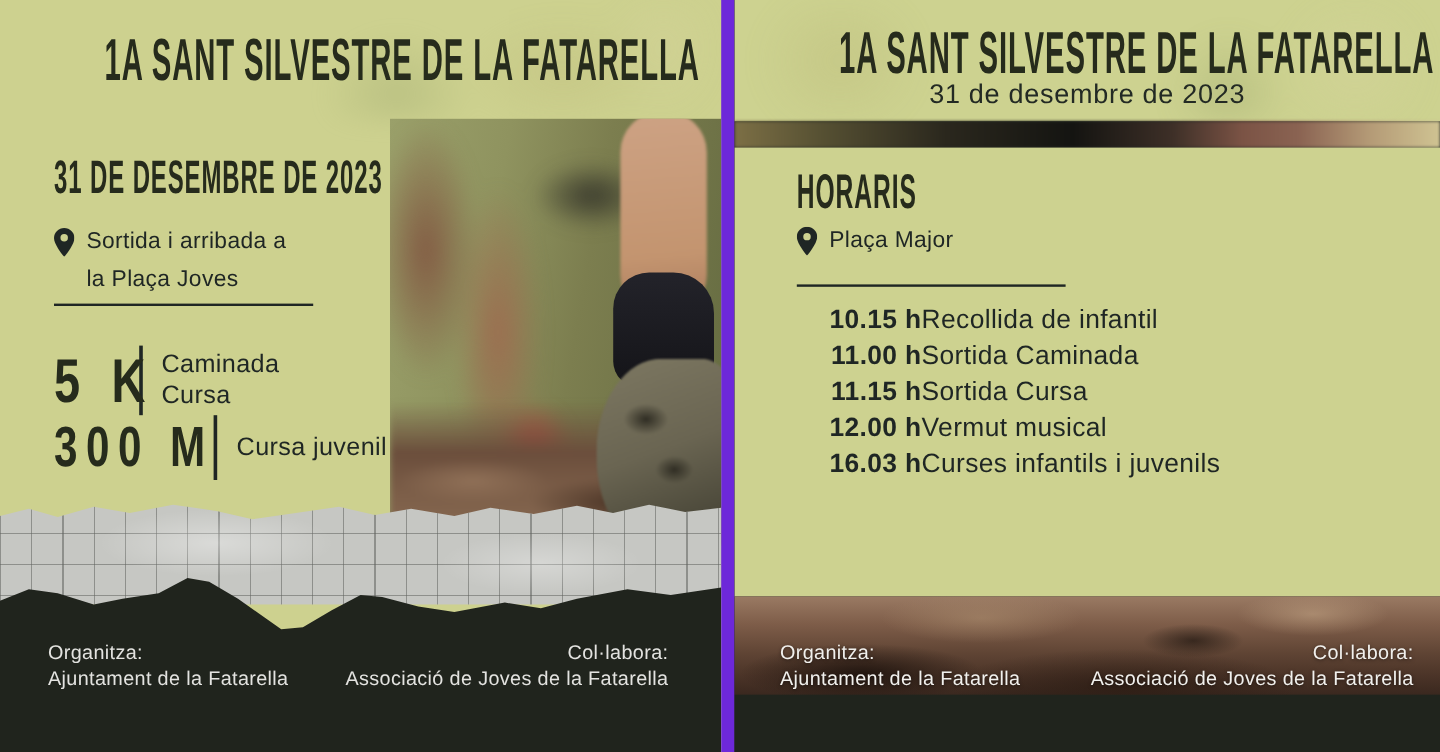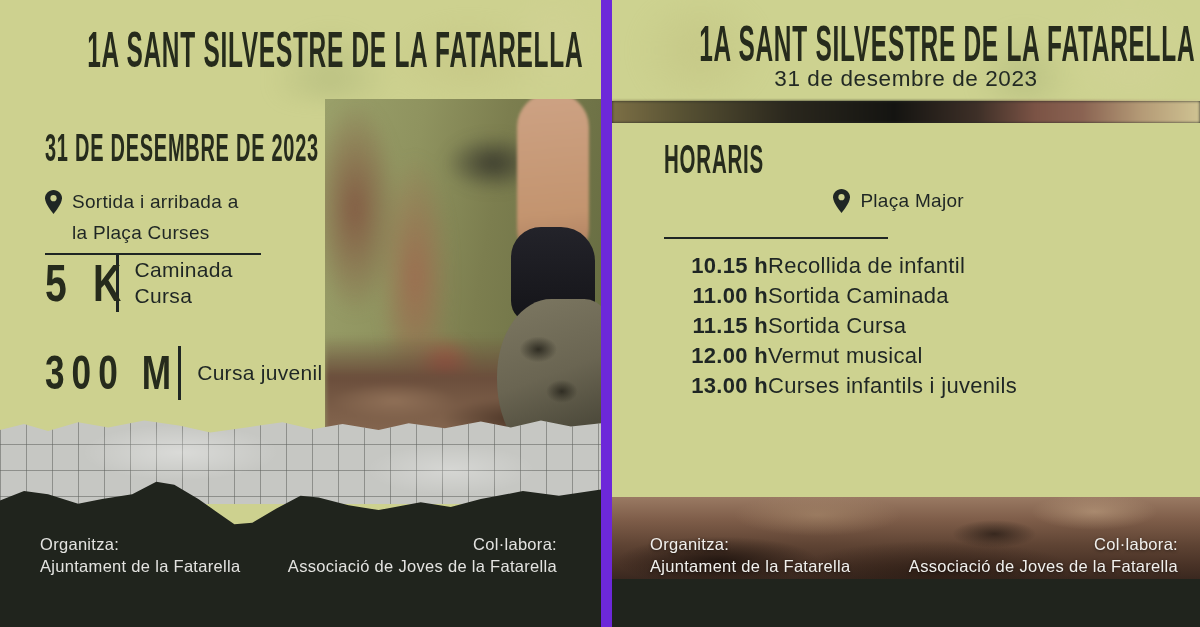--- a/index.html
+++ b/index.html
@@ -45,21 +45,21 @@
   .lp-title-wrap{position:absolute;left:0;top:22px;width:100%;text-align:center;}
   .lp-title{font-size:33px;letter-spacing:1px;transform:scale(.74,1.5);transform-origin:center top;}
   .lp-date-wrap{position:absolute;left:45px;top:126px;}
   .lp-date{font-size:27px;letter-spacing:1px;transform:scale(.74,1.45);transform-origin:left top;}
   .pin-row{position:absolute;display:flex;align-items:flex-start;gap:10px;}
   .lp-pin-row{left:45px;top:186px;width:270px;}
   .pin-icon{flex:0 0 auto;margin-top:4px;}
   .loc-text{font-size:19px;line-height:31px;letter-spacing:.3px;}
   .lp-divider{position:absolute;left:45px;top:253px;width:216px;height:2px;background:#1f2624;}
   .dist-row{position:absolute;left:45px;display:flex;align-items:center;}
-  .dist-5k{top:250px;height:66px;}
+  .dist-5k{top:284px;height:66px;}
   .dist-300m{top:342px;height:62px;}
   .dist-value{font-size:46px;letter-spacing:9px;transform:scale(.85,1.12);transform-origin:left center;}
   .dist-value-300{font-size:40px;letter-spacing:8px;transform:scale(.88,1.18);transform-origin:left center;}
   .dist-sep{width:3px;background:#1f2624;align-self:stretch;margin:4px 16px 4px 0;}
   .sep-5k{margin-left:-28px;}
   .sep-300m{margin-left:-18px;}
   .dist-labels{font-size:21px;line-height:26px;letter-spacing:.3px;}
 
   .torn-strip{position:absolute;left:0;top:418px;width:100%;height:86px;background-color:#c6c7c3;
     background-image:
@@ -82,21 +82,21 @@
       radial-gradient(100px 90px at 15% 50%, #b6b273 0%, transparent 70%),
       radial-gradient(90px 90px at 88% 55%, #d9d4a2 0%, transparent 70%),
       radial-gradient(70px 80px at 70% 80%, #8d9a64 0%, transparent 70%);}
   .rp-title-wrap{position:absolute;left:0;top:16px;width:100%;text-align:center;}
   .rp-date{position:absolute;left:0;top:66px;width:100%;text-align:center;font-size:22.5px;letter-spacing:.6px;color:#232a24;}
   .rp-band{position:absolute;left:0;top:101px;width:100%;height:22px;filter:blur(1.5px);
     background:linear-gradient(90deg,#7c6f45 0%,#575133 12%,#2a271d 30%,#141411 48%,#3d2f27 62%,#7b5345 72%,#8a6352 80%,#b49a76 90%,#cfc392 100%);}
   .rp-main{position:absolute;left:0;top:123px;width:100%;height:374px;background:#cdd290;}
   .rp-heading-wrap{position:absolute;left:52px;top:14px;}
   .rp-heading{font-size:27px;letter-spacing:1px;transform:scale(.76,1.5);transform-origin:left top;}
-  .rp-pin-row{left:52px;top:62px;width:300px;justify-content:flex-end;}
+  .rp-pin-row{left:52px;top:62px;width:300px;}
   .rp-divider{position:absolute;left:52px;top:114px;width:224px;height:2px;background:#1f2624;}
   .schedule{position:absolute;left:52px;top:128px;text-align:right;}
   .sched-row{display:flex;height:30px;align-items:center;font-size:22px;letter-spacing:.3px;}
   .sched-time{font-weight:700;width:104px;flex:0 0 auto;}
   .rp-photo{position:absolute;left:0;top:497px;width:100%;height:82px;overflow:hidden;
     background:
       radial-gradient(140px 34px at 18% 78%, rgba(28,18,13,.85), transparent 72%),
       radial-gradient(200px 44px at 55% 92%, rgba(42,27,19,.75), transparent 72%),
       radial-gradient(90px 26px at 82% 18%, rgba(196,166,134,.55), transparent 70%),
       radial-gradient(120px 30px at 35% 22%, rgba(176,146,114,.5), transparent 70%),
@@ -130,21 +130,21 @@
       <span class="stamp lp-date">31 DE DESEMBRE DE 2023</span>
     </div>
 
     <div class="pin-row lp-pin-row">
       <svg class="pin-icon" width="17" height="24" viewBox="0 0 17 24">
         <path d="M8.5 0C3.8 0 0 3.7 0 8.3 0 14.2 8.5 24 8.5 24S17 14.2 17 8.3C17 3.7 13.2 0 8.5 0z" fill="#1f2624"></path>
         <circle cx="8.5" cy="8.2" r="3.1" fill="#cdd18f"></circle>
       </svg>
       <div class="loc-text ink">
         <div>Sortida i arribada a</div>
-        <div>la Plaça Curses</div>
+        <div>la Plaça Joves</div>
       </div>
     </div>
 
     <div class="lp-divider"></div>
 
     <div class="dist-row dist-5k">
       <span class="stamp dist-value">5 K</span>
       <span class="dist-sep sep-5k"></span>
       <span class="dist-labels ink">
         <span style="display:block">Caminada</span>
@@ -211,21 +211,21 @@
         </div>
         <div class="sched-row">
           <span class="sched-time">11.15 h</span>
           <span>Sortida Cursa</span>
         </div>
         <div class="sched-row">
           <span class="sched-time">12.00 h</span>
           <span>Vermut musical</span>
         </div>
         <div class="sched-row">
-          <span class="sched-time">13.00 h</span>
+          <span class="sched-time">16.03 h</span>
           <span>Curses infantils i juvenils</span>
         </div>
       </div>
     </div>
 
     <div class="rp-photo">
       <div class="abs credits rp-credits-org">
         <div>Organitza:</div>
         <div>Ajuntament de la Fatarella</div>
       </div>

